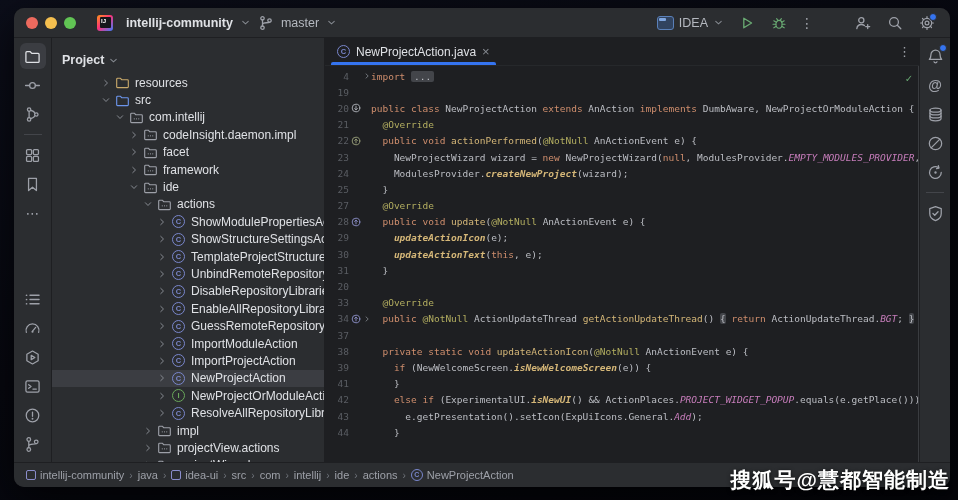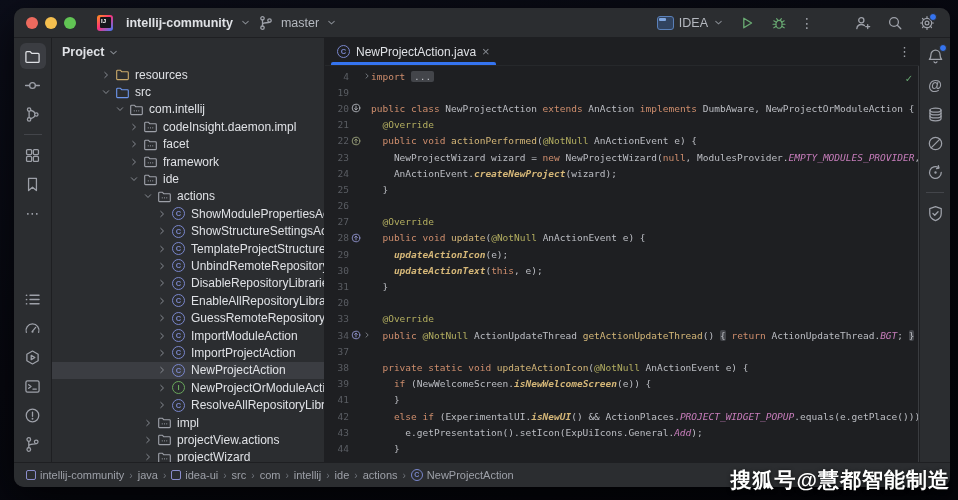--- a/index.html
+++ b/index.html
@@ -44,21 +44,21 @@
   .stripe.left{width:37px;border-right:1px solid #1E1F22;}
   .stripe.right{width:30px;border-left:1px solid #1E1F22;}
   .sicon{width:26px;height:26px;border-radius:6px;display:flex;align-items:center;justify-content:center;color:#9DA0A8;position:relative;flex:0 0 auto;}
   .sicon svg{width:17px;height:17px;}
   .sicon.active{background:#3B3D42;color:#DFE1E5;}
   .sdivider{width:18px;height:1px;background:#43454A;margin:4px 0;flex:0 0 auto;}
   .spacer{margin-top:auto;}
   .atchar{font-size:14px;font-weight:600;}
   
   .projpanel{width:272px;flex:0 0 272px;background:#2B2D30;border-right:1px solid #1E1F22;display:flex;flex-direction:column;overflow:hidden;}
-  .projhead{height:28px;flex:0 0 28px;display:flex;align-items:center;padding-left:10px;gap:4px;}
+  .projhead{height:28px;flex:0 0 28px;display:flex;align-items:center;padding-left:10px;gap:4px;margin-top:8px;}
   .projhead .ttl{color:#DFE1E5;font-size:12.5px;font-weight:700;}
   .tree{flex:1;overflow:hidden;position:relative;}
   .trow{height:17.4px;display:flex;align-items:center;white-space:nowrap;color:#DFE1E5;font-size:12px;}
   .trow.sel{background:#3B3D42;}
   .tchev{width:12px;height:12px;display:inline-flex;align-items:center;justify-content:center;color:#868A91;flex:0 0 12px;margin-right:3px;}
   .tchev svg{width:10px;height:10px;}
   .tchev.down svg{transform:rotate(90deg);}
   .ticon{width:15px;height:15px;display:inline-flex;align-items:center;justify-content:center;margin-right:5px;flex:0 0 15px;}
   .ticon svg{width:15px;height:15px;}
   .ic-folder{color:#9DA0A8;} .ic-src{color:#6C95EB;} .ic-res{color:#C9A96A;}
@@ -596,23 +596,22 @@
           <div class="code-line"><span class="lnum">20</span><span class="gslot"><span class="gmark gm-class"><svg viewBox="0 0 12 12" fill="none" stroke="currentColor" stroke-width="1.1" stroke-linecap="round" stroke-linejoin="round">
                   <circle cx="6" cy="6" r="4.6"></circle>
                   <path d="M6 3.7v4.4M4.3 6.6L6 8.3l1.7-1.7"></path>
                 </svg></span></span><span class="fslot"></span><span class="ctext"><span class="tk-kw">public class </span><span class="tk-pl">NewProjectAction </span><span class="tk-kw">extends </span><span class="tk-pl">AnAction </span><span class="tk-kw">implements </span><span class="tk-pl">DumbAware, NewProjectOrModuleAction {</span></span></div>
           <div class="code-line"><span class="lnum">21</span><span class="gslot"></span><span class="fslot"></span><span class="ctext"><span class="tk-pl">  </span><span class="tk-ann">@Override</span></span></div>
           <div class="code-line"><span class="lnum">22</span><span class="gslot"><span class="gmark gm-og"><svg viewBox="0 0 12 12" fill="none" stroke="currentColor" stroke-width="1.1" stroke-linecap="round" stroke-linejoin="round">
                   <circle cx="6" cy="6" r="4.6"></circle>
                   <path d="M6 8.3V3.9M4.3 5.4L6 3.7l1.7 1.7"></path>
                 </svg></span></span><span class="fslot"></span><span class="ctext"><span class="tk-pl">  </span><span class="tk-kw">public void </span><span class="tk-mth">actionPerformed</span><span class="tk-pl">(</span><span class="tk-ann">@NotNull</span><span class="tk-pl"> AnActionEvent e) {</span></span></div>
           <div class="code-line"><span class="lnum">23</span><span class="gslot"></span><span class="fslot"></span><span class="ctext"><span class="tk-pl">    NewProjectWizard wizard = </span><span class="tk-kw">new </span><span class="tk-pl">NewProjectWizard(</span><span class="tk-kw">null</span><span class="tk-pl">, ModulesProvider.</span><span class="tk-sf">EMPTY_MODULES_PROVIDER</span><span class="tk-pl">,</span></span></div>
-          <div class="code-line"><span class="lnum">24</span><span class="gslot"></span><span class="fslot"></span><span class="ctext"><span class="tk-pl">    AnActionEvent.</span><span class="tk-smth">createNewProject</span><span class="tk-pl">(wizard);</span></span></div>
+          <div class="code-line"><span class="lnum">24</span><span class="gslot"></span><span class="fslot"></span><span class="ctext"><span class="tk-pl">    ModulesProvider.</span><span class="tk-smth">createNewProject</span><span class="tk-pl">(wizard);</span></span></div>
           <div class="code-line"><span class="lnum">25</span><span class="gslot"></span><span class="fslot"></span><span class="ctext"><span class="tk-pl">  }</span></span></div>
-          <div class="code-line"><span class="lnum">26</span><span class="gslot"></span><span class="fslot"></span><span class="ctext"></span></div>
           <div class="code-line"><span class="lnum">27</span><span class="gslot"></span><span class="fslot"></span><span class="ctext"><span class="tk-pl">  </span><span class="tk-ann">@Override</span></span></div>
           <div class="code-line"><span class="lnum">28</span><span class="gslot"><span class="gmark gm-op"><svg viewBox="0 0 12 12" fill="none" stroke="currentColor" stroke-width="1.1" stroke-linecap="round" stroke-linejoin="round">
                   <circle cx="6" cy="6" r="4.6"></circle>
                   <path d="M6 8.3V3.9M4.3 5.4L6 3.7l1.7 1.7"></path>
                 </svg></span></span><span class="fslot"></span><span class="ctext"><span class="tk-pl">  </span><span class="tk-kw">public void </span><span class="tk-mth">update</span><span class="tk-pl">(</span><span class="tk-ann">@NotNull</span><span class="tk-pl"> AnActionEvent e) {</span></span></div>
           <div class="code-line"><span class="lnum">29</span><span class="gslot"></span><span class="fslot"></span><span class="ctext"><span class="tk-pl">    </span><span class="tk-smth">updateActionIcon</span><span class="tk-pl">(e);</span></span></div>
           <div class="code-line"><span class="lnum">30</span><span class="gslot"></span><span class="fslot"></span><span class="ctext"><span class="tk-pl">    </span><span class="tk-smth">updateActionText</span><span class="tk-pl">(</span><span class="tk-kw">this</span><span class="tk-pl">, e);</span></span></div>
           <div class="code-line"><span class="lnum">31</span><span class="gslot"></span><span class="fslot"></span><span class="ctext"><span class="tk-pl">  }</span></span></div>
           <div class="code-line"><span class="lnum">20</span><span class="gslot"></span><span class="fslot"></span><span class="ctext"></span></div>
           <div class="code-line"><span class="lnum">33</span><span class="gslot"></span><span class="fslot"></span><span class="ctext"><span class="tk-pl">  </span><span class="tk-ann">@Override</span></span></div>

